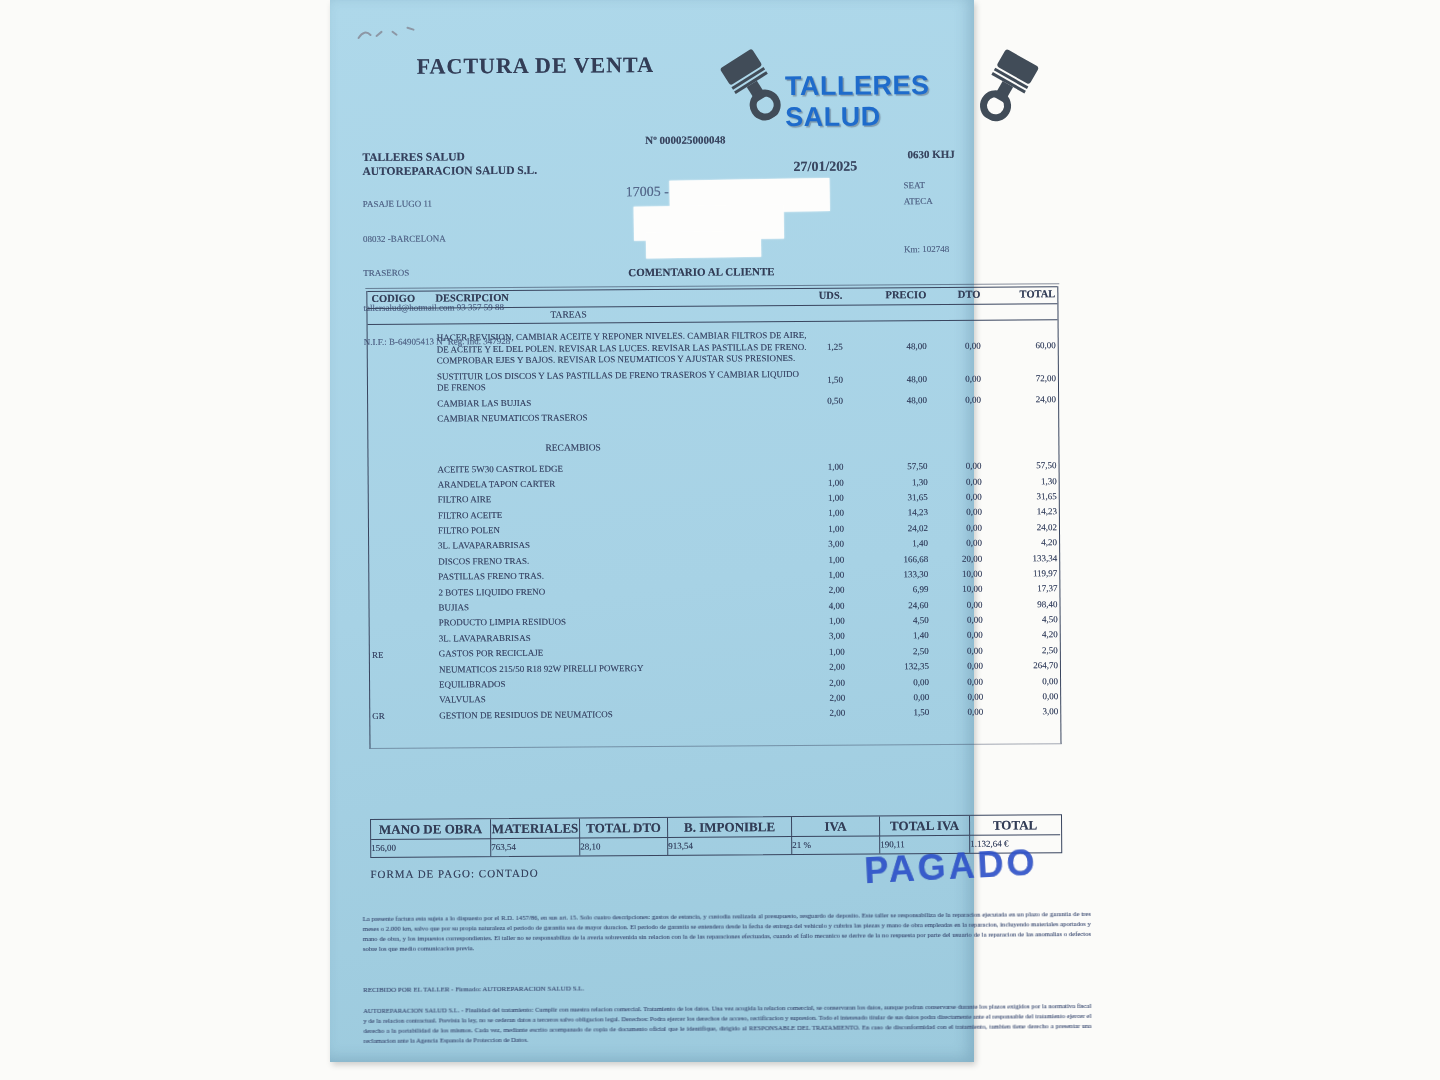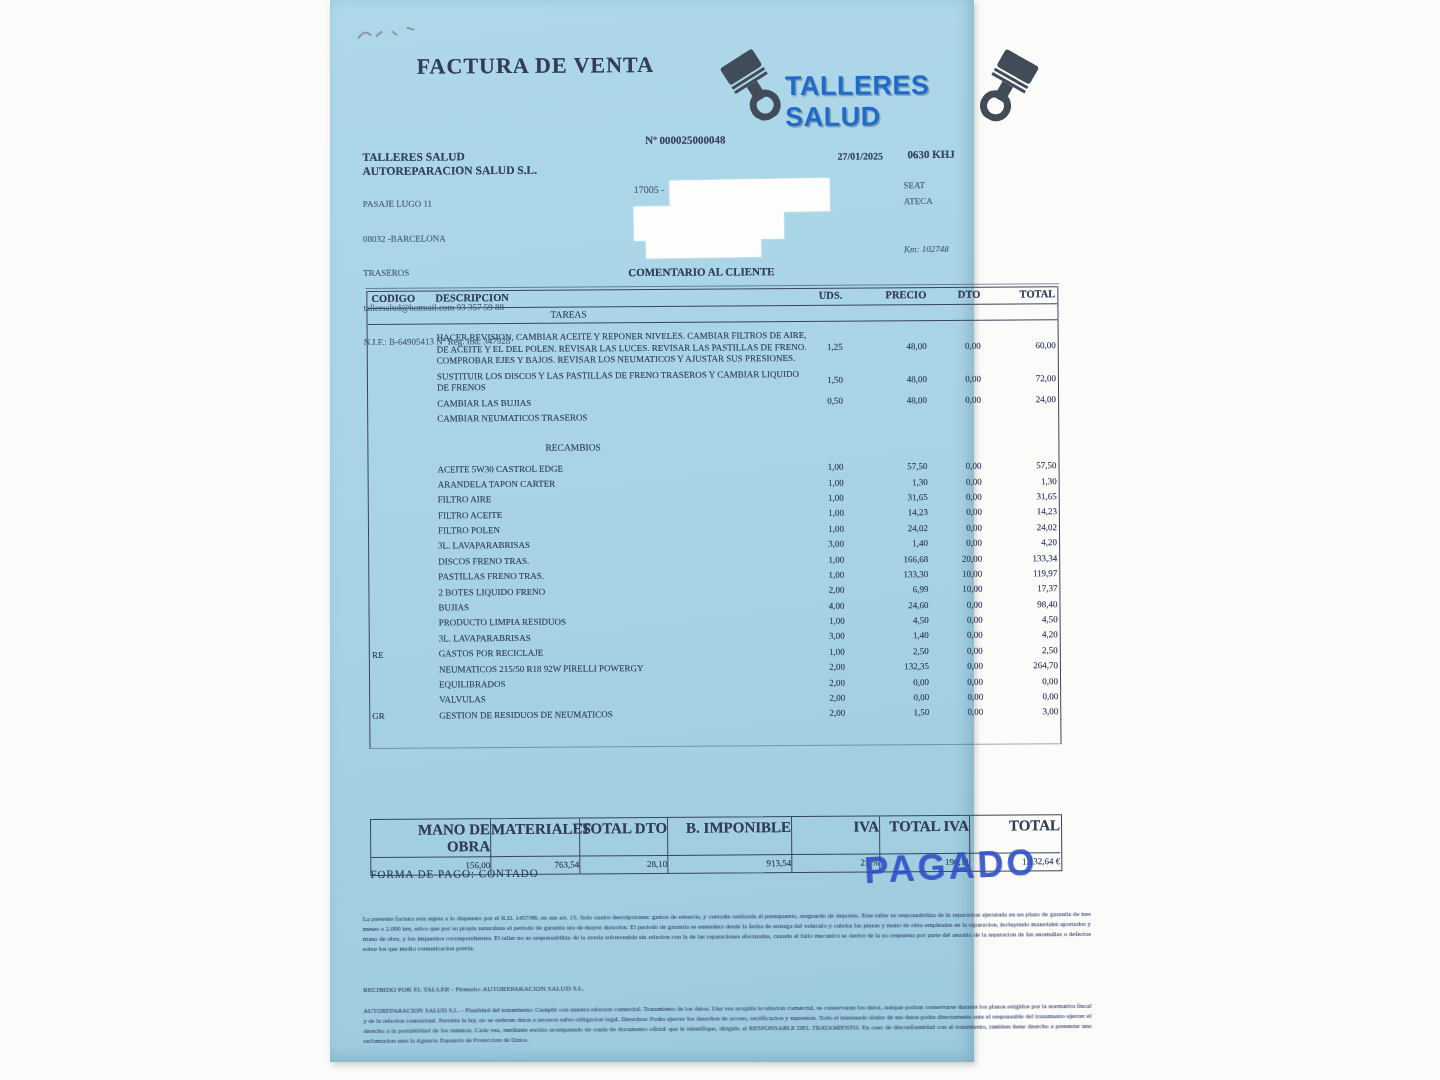--- a/index.html
+++ b/index.html
@@ -23,26 +23,26 @@
     text-shadow:1.5px 1.5px 1px rgba(90,105,125,.55);}
   .piston{position:absolute;width:46px;height:72px;}
   .piston.left{left:404px;top:52px;transform:rotate(-32deg);}
   .piston.right{left:656px;top:54px;transform:rotate(30deg);}
   .scribble{position:absolute;left:26px;top:20px;}
   
   .company{position:absolute;left:35px;top:148px;}
   .company .n1,.company .n2{font-size:11.5px;font-weight:bold;color:#35405c;line-height:14px;}
   .company .faint{font-size:9px;color:#55688c;line-height:16.5px;margin-top:18px;}
   .meta-num{position:absolute;left:318px;top:134px;font-size:11px;font-weight:bold;}
-  .meta-date{position:absolute;left:466px;top:152px;font-size:10px;font-weight:bold;margin-left:44px;}
+  .meta-date{position:absolute;left:466px;top:160px;font-size:14px;font-weight:bold;}
   .meta-plate{position:absolute;left:580px;top:150px;font-size:11px;font-weight:bold;}
-  .meta-postal{position:absolute;left:306px;top:184px;font-size:10px;color:#55688c;}
+  .meta-postal{position:absolute;left:298px;top:184px;font-size:14px;color:#55688c;}
   .veh-make{position:absolute;left:576px;top:182px;font-size:9px;color:#55688c;}
   .veh-model{position:absolute;left:576px;top:198px;font-size:9px;color:#55688c;}
-  .veh-km{position:absolute;left:576px;top:246px;font-size:9px;color:#55688c;font-style:italic;}
+  .veh-km{position:absolute;left:576px;top:246px;font-size:9px;color:#55688c;}
   .redact{position:absolute;background:#fdfdfc;box-shadow:0 0 2px rgba(255,255,255,.9);}
   .r1{left:342px;top:180px;width:160px;height:33px;transform:rotate(-.6deg);}
   .r2{left:306px;top:206px;width:150px;height:34px;transform:rotate(-.4deg);}
   .r3{left:318px;top:232px;width:115px;height:26px;transform:rotate(-.5deg);}
   .comment-h{position:absolute;left:300px;top:266px;font-size:11px;font-weight:bold;color:#323c55;}
   
   .items-table{position:absolute;left:38px;top:289px;width:692px;height:458px;
     border-left:1.5px solid #39455f;border-right:1.5px solid #39455f;
     border-bottom:1px solid rgba(57,69,95,.45);box-sizing:border-box;}
   .items-header{position:relative;height:16px;border-top:1.6px solid #39455f;
@@ -63,23 +63,23 @@
   .section.parts .item-row{height:15.4px;}
   .item-desc{display:block;margin-left:69px;width:372px;font-size:9px;line-height:11.5px;color:#3a4666;}
   .section.parts .item-desc{white-space:nowrap;line-height:15.4px;}
   .item-code{position:absolute;left:2px;top:50%;transform:translateY(-50%);font-size:9px;color:#3a4666;}
   .num{position:absolute;top:50%;transform:translateY(-50%);width:70px;text-align:right;
     font-size:9px;color:#333e5c;}
   .num.uds{right:215px;}.num.precio{right:131px;}.num.dto{right:77px;}.num.total{right:2px;}
   
   .totals{position:absolute;left:38px;top:817px;width:692px;border:1.5px solid #39455f;
     display:grid;grid-template-columns:119px 89px 88px 124px 88px 90px 91px;box-sizing:border-box;}
-  .tot-h{border-bottom:1.5px solid #39455f;font-size:15px;font-weight:bold;text-align:right;
+  .tot-h{border-bottom:1.5px solid #39455f;font-size:13px;font-weight:bold;text-align:center;
     padding:2px 0 1px;color:#323c55;}
-  .tot-v{font-size:9px;text-align:right;padding:3px 0 4px;color:#333e5c;}
+  .tot-v{font-size:9px;text-align:left;padding:3px 0 4px;color:#333e5c;}
   .tot-h + .tot-h, .tot-v + .tot-v{border-left:1px solid #39455f;}
   .tot-v.first{border-left:none;}
   .payment{position:absolute;left:38px;top:866px;font-size:11px;color:#35405c;letter-spacing:1px;}
   .stamp{position:absolute;left:532px;top:848px;font-size:36px;font-weight:bold;
     font-family:"Liberation Sans",sans-serif;color:#2c50c9;letter-spacing:3px;
     transform:rotate(-2.5deg);opacity:.9;filter:blur(.3px);}
   
   .legal{position:absolute;left:30px;width:728px;font-size:6.6px;line-height:10px;
     text-align:justify;color:#42527a;filter:blur(.35px);}
   .legal.p1{top:912px;}

